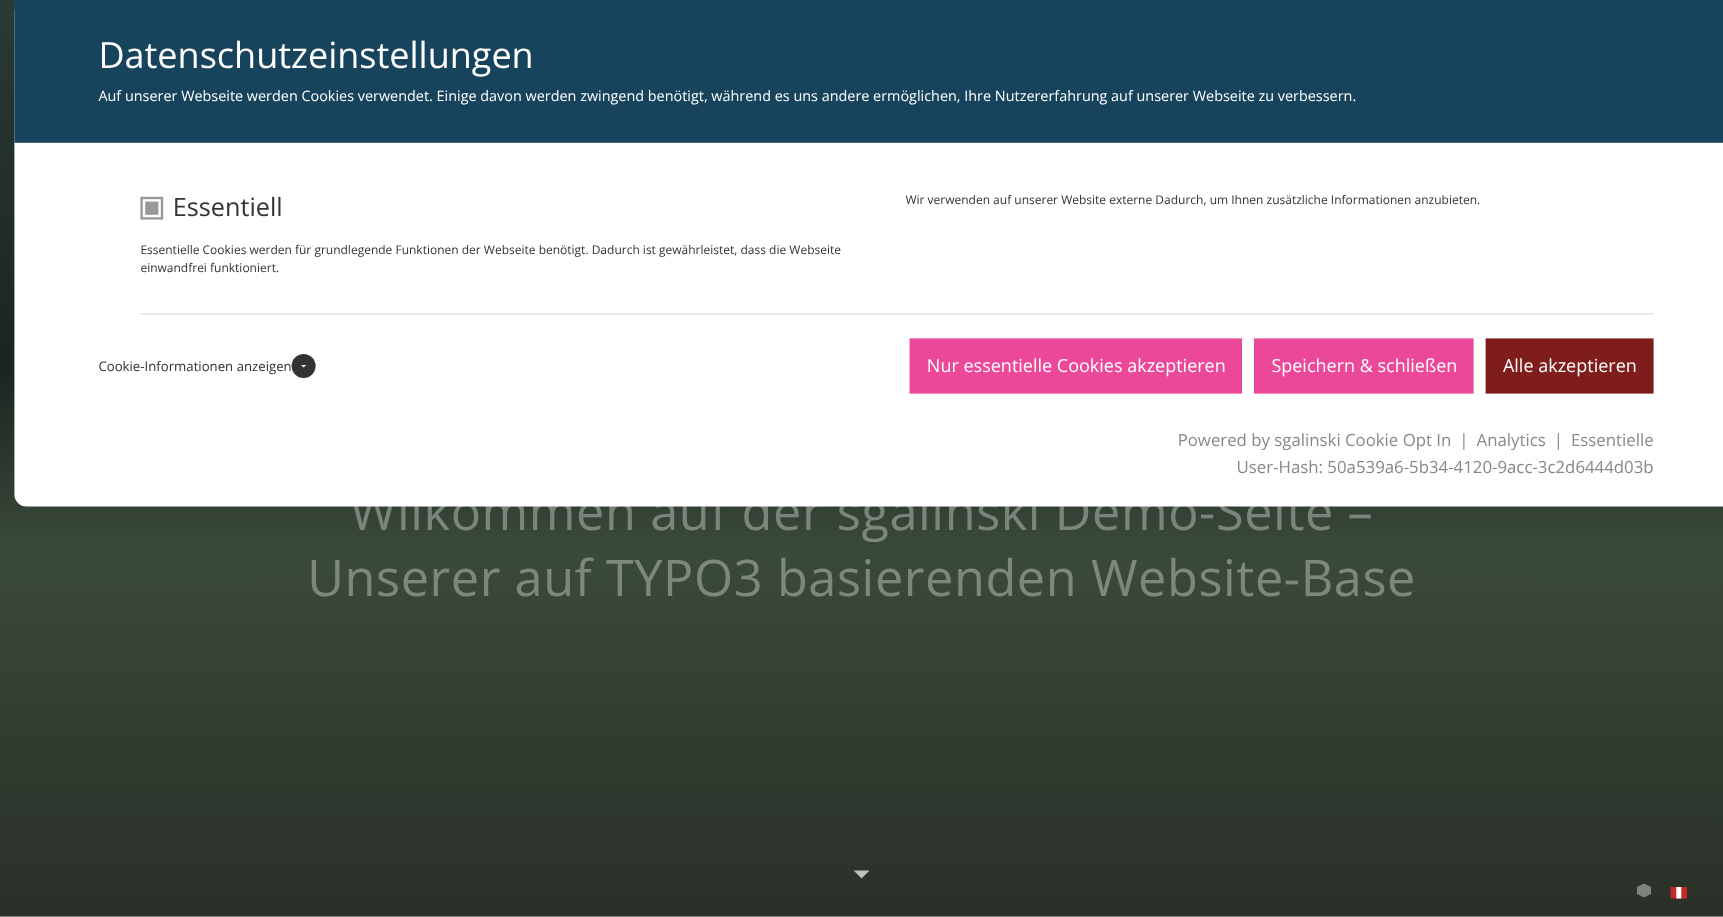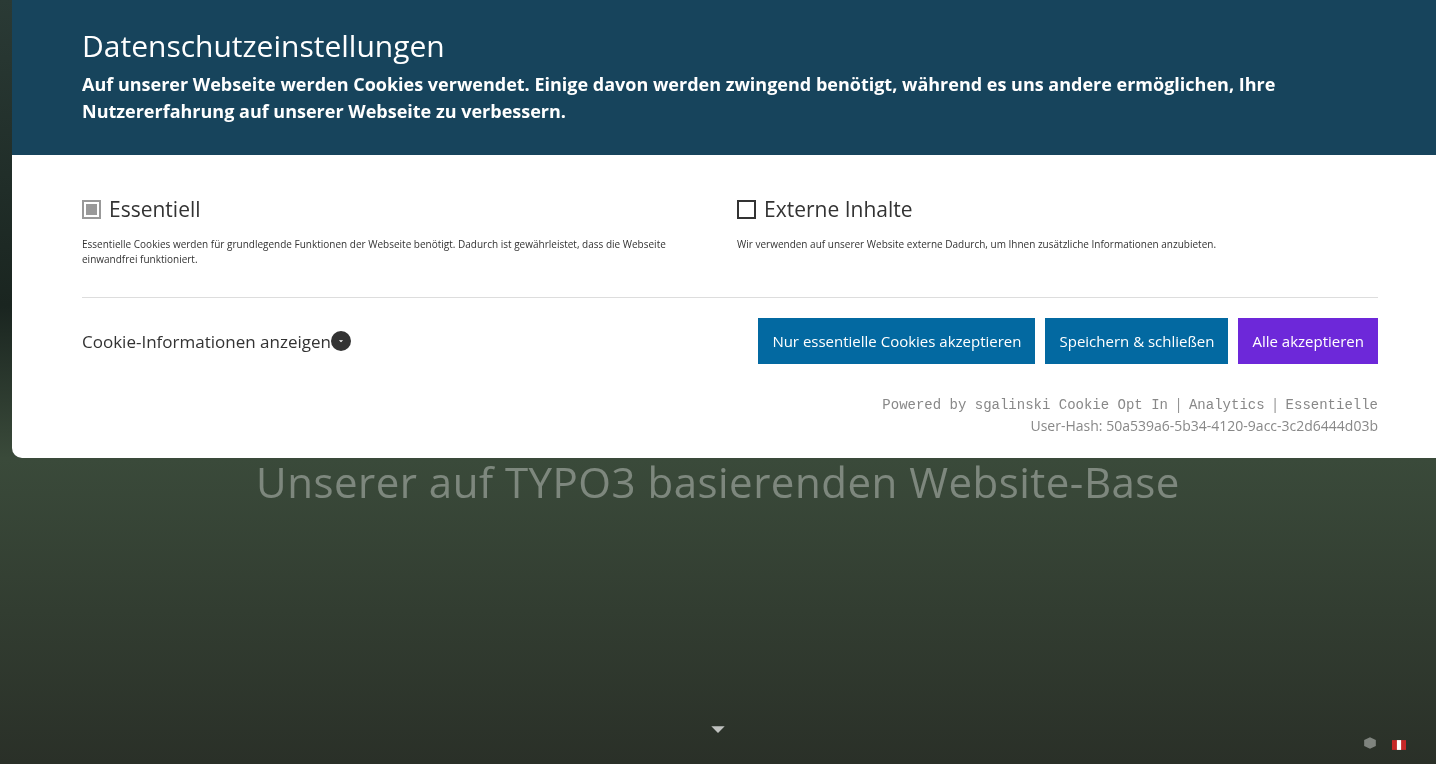--- a/index.html
+++ b/index.html
@@ -81,34 +81,35 @@
       padding: 25px 70px 30px;
     }
     
     .cookie-title {
       font-size: 30px;
       font-weight: 400;
       margin-bottom: 5px;
     }
     
     .cookie-subtitle {
-      font-size: 18px;
-      font-weight: 700;
+      font-size: 12px;
+      font-weight: 400;
       line-height: 1.5;
     }
     
     .cookie-body {
       padding: 40px 70px 20px;
     }
     
     .cookie-groups {
       display: flex;
       gap: 14px;
       padding-bottom: 30px;
       border-bottom: 1px solid #ddd;
+      margin-left: 35px;
     }
     
     .cookie-group {
       flex: 1;
     }
     
     .group-header {
       display: flex;
       align-items: center;
       gap: 8px;
@@ -154,21 +155,21 @@
     .cookie-footer {
       display: flex;
       justify-content: space-between;
       align-items: center;
       padding-top: 20px;
     }
     
     .cookie-info-toggle {
       display: flex;
       align-items: center;
-      font-size: 17px;
+      font-size: 11px;
       color: #333;
       cursor: pointer;
     }
     
     .chevron-circle {
       width: 20px;
       height: 20px;
       border-radius: 50%;
       background: #333;
       color: #fff;
@@ -185,43 +186,42 @@
     
     .btn {
       padding: 13px 14px;
       font-size: 15px;
       border: none;
       cursor: pointer;
       font-family: inherit;
     }
     
     .btn-secondary {
-      background: #0369a1;
+      background: #ec4899;
       color: #fff;
     }
     
     .btn-primary {
-      background: #6d28d9;
+      background: #7f1d1d;
       color: #fff;
     }
     
     .cookie-legal {
       padding: 10px 70px 20px;
       text-align: right;
       font-size: 14px;
       color: #888;
     }
     
     .legal-line {
       margin-bottom: 3px;
     }
     
     .legal-link {
       color: #888;
-      font-family: Liberation Mono, monospace;
     }
     
     .legal-sep {
       color: #888;
       margin: 0 3px;
     }
   </style>
 </head>
 <body>
 
@@ -264,24 +264,20 @@
       <div class="cookie-group">
         <div class="group-header">
           <span class="checkbox checked-disabled"></span>
           <span class="group-label">Essentiell</span>
         </div>
         <p class="group-description">Essentielle Cookies werden für grundlegende Funktionen der Webseite benötigt. Dadurch ist gewährleistet, dass die Webseite einwandfrei funktioniert.</p>
       </div>
 
 
       <div class="cookie-group">
-        <div class="group-header">
-          <span class="checkbox"></span>
-          <span class="group-label">Externe Inhalte</span>
-        </div>
         <p class="group-description">Wir verwenden auf unserer Website externe Dadurch, um Ihnen zusätzliche Informationen anzubieten.</p>
       </div>
 
     </div>
 
     <div class="cookie-footer">
       <div class="cookie-info-toggle">
         <span>Cookie-Informationen anzeigen</span>
         <span class="chevron-circle">
           <svg width="10" height="10" viewBox="0 0 24 24" fill="currentColor">

